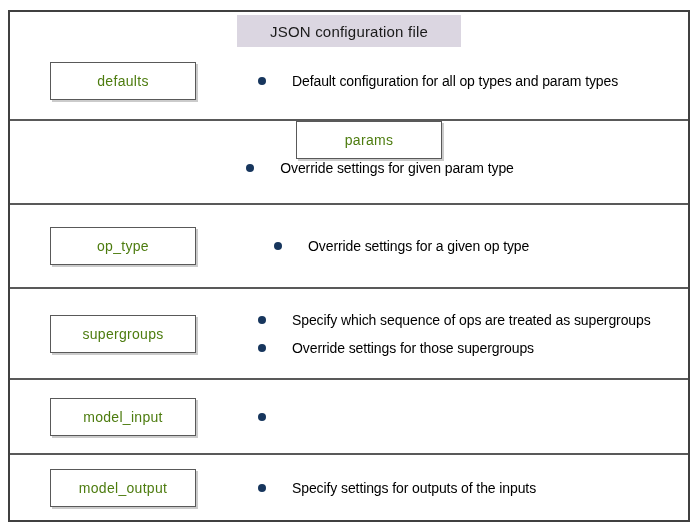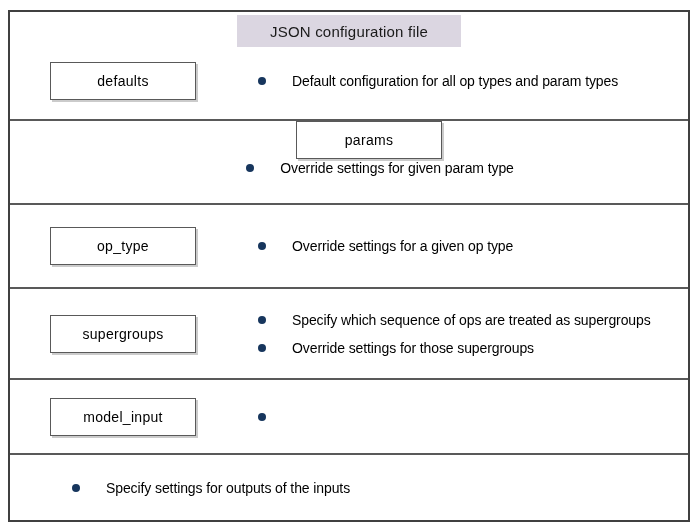--- a/index.html
+++ b/index.html
@@ -56,36 +56,36 @@
     align-items: center;
     justify-content: center;
     letter-spacing: 0.2px;
   }
   .row-first .inner-row {
     display: flex;
     align-items: center;
     margin-top: 15px;
   }
   .row-2 { height: 84px; flex-direction: column; }
-  .row-3 { height: 84px; }
+  .row-3 { height: 84px; gap: 16px; }
   .row-4 { height: 91px; }
   .row-5 { height: 75px; }
   .row-6 { flex: 1 1 auto; }
   .label-box {
     margin-left: 40px;
     width: 146px;
     height: 38px;
     box-sizing: border-box;
     background: #ffffff;
     border: 1px solid #595959;
     box-shadow: 2px 2px 0 rgba(140,140,140,0.45);
     display: flex;
     align-items: center;
     justify-content: center;
-    color: #000000;
+    color: #4d7c0f;
     font-size: 14px;
     letter-spacing: 0.3px;
     flex: 0 0 auto;
   }
   .bullets {
     margin-left: 62px;
     display: flex;
     flex-direction: column;
     gap: 10px;
     flex: 1 1 auto;
@@ -167,20 +167,21 @@
     <div class="row row-5">
       <div class="label-box">model_input</div>
       <div class="bullets">
         <div class="bullet-item">
           <span class="bullet-dot"></span>
         </div>
       </div>
     </div>
 
     <div class="row row-6">
+      <div class="label-box">model_output</div>
       <div class="bullets">
         <div class="bullet-item">
           <span class="bullet-dot"></span>
           <span class="bullet-text">Specify settings for outputs of the inputs</span>
         </div>
       </div>
     </div>
 
   </div>
 </div>

